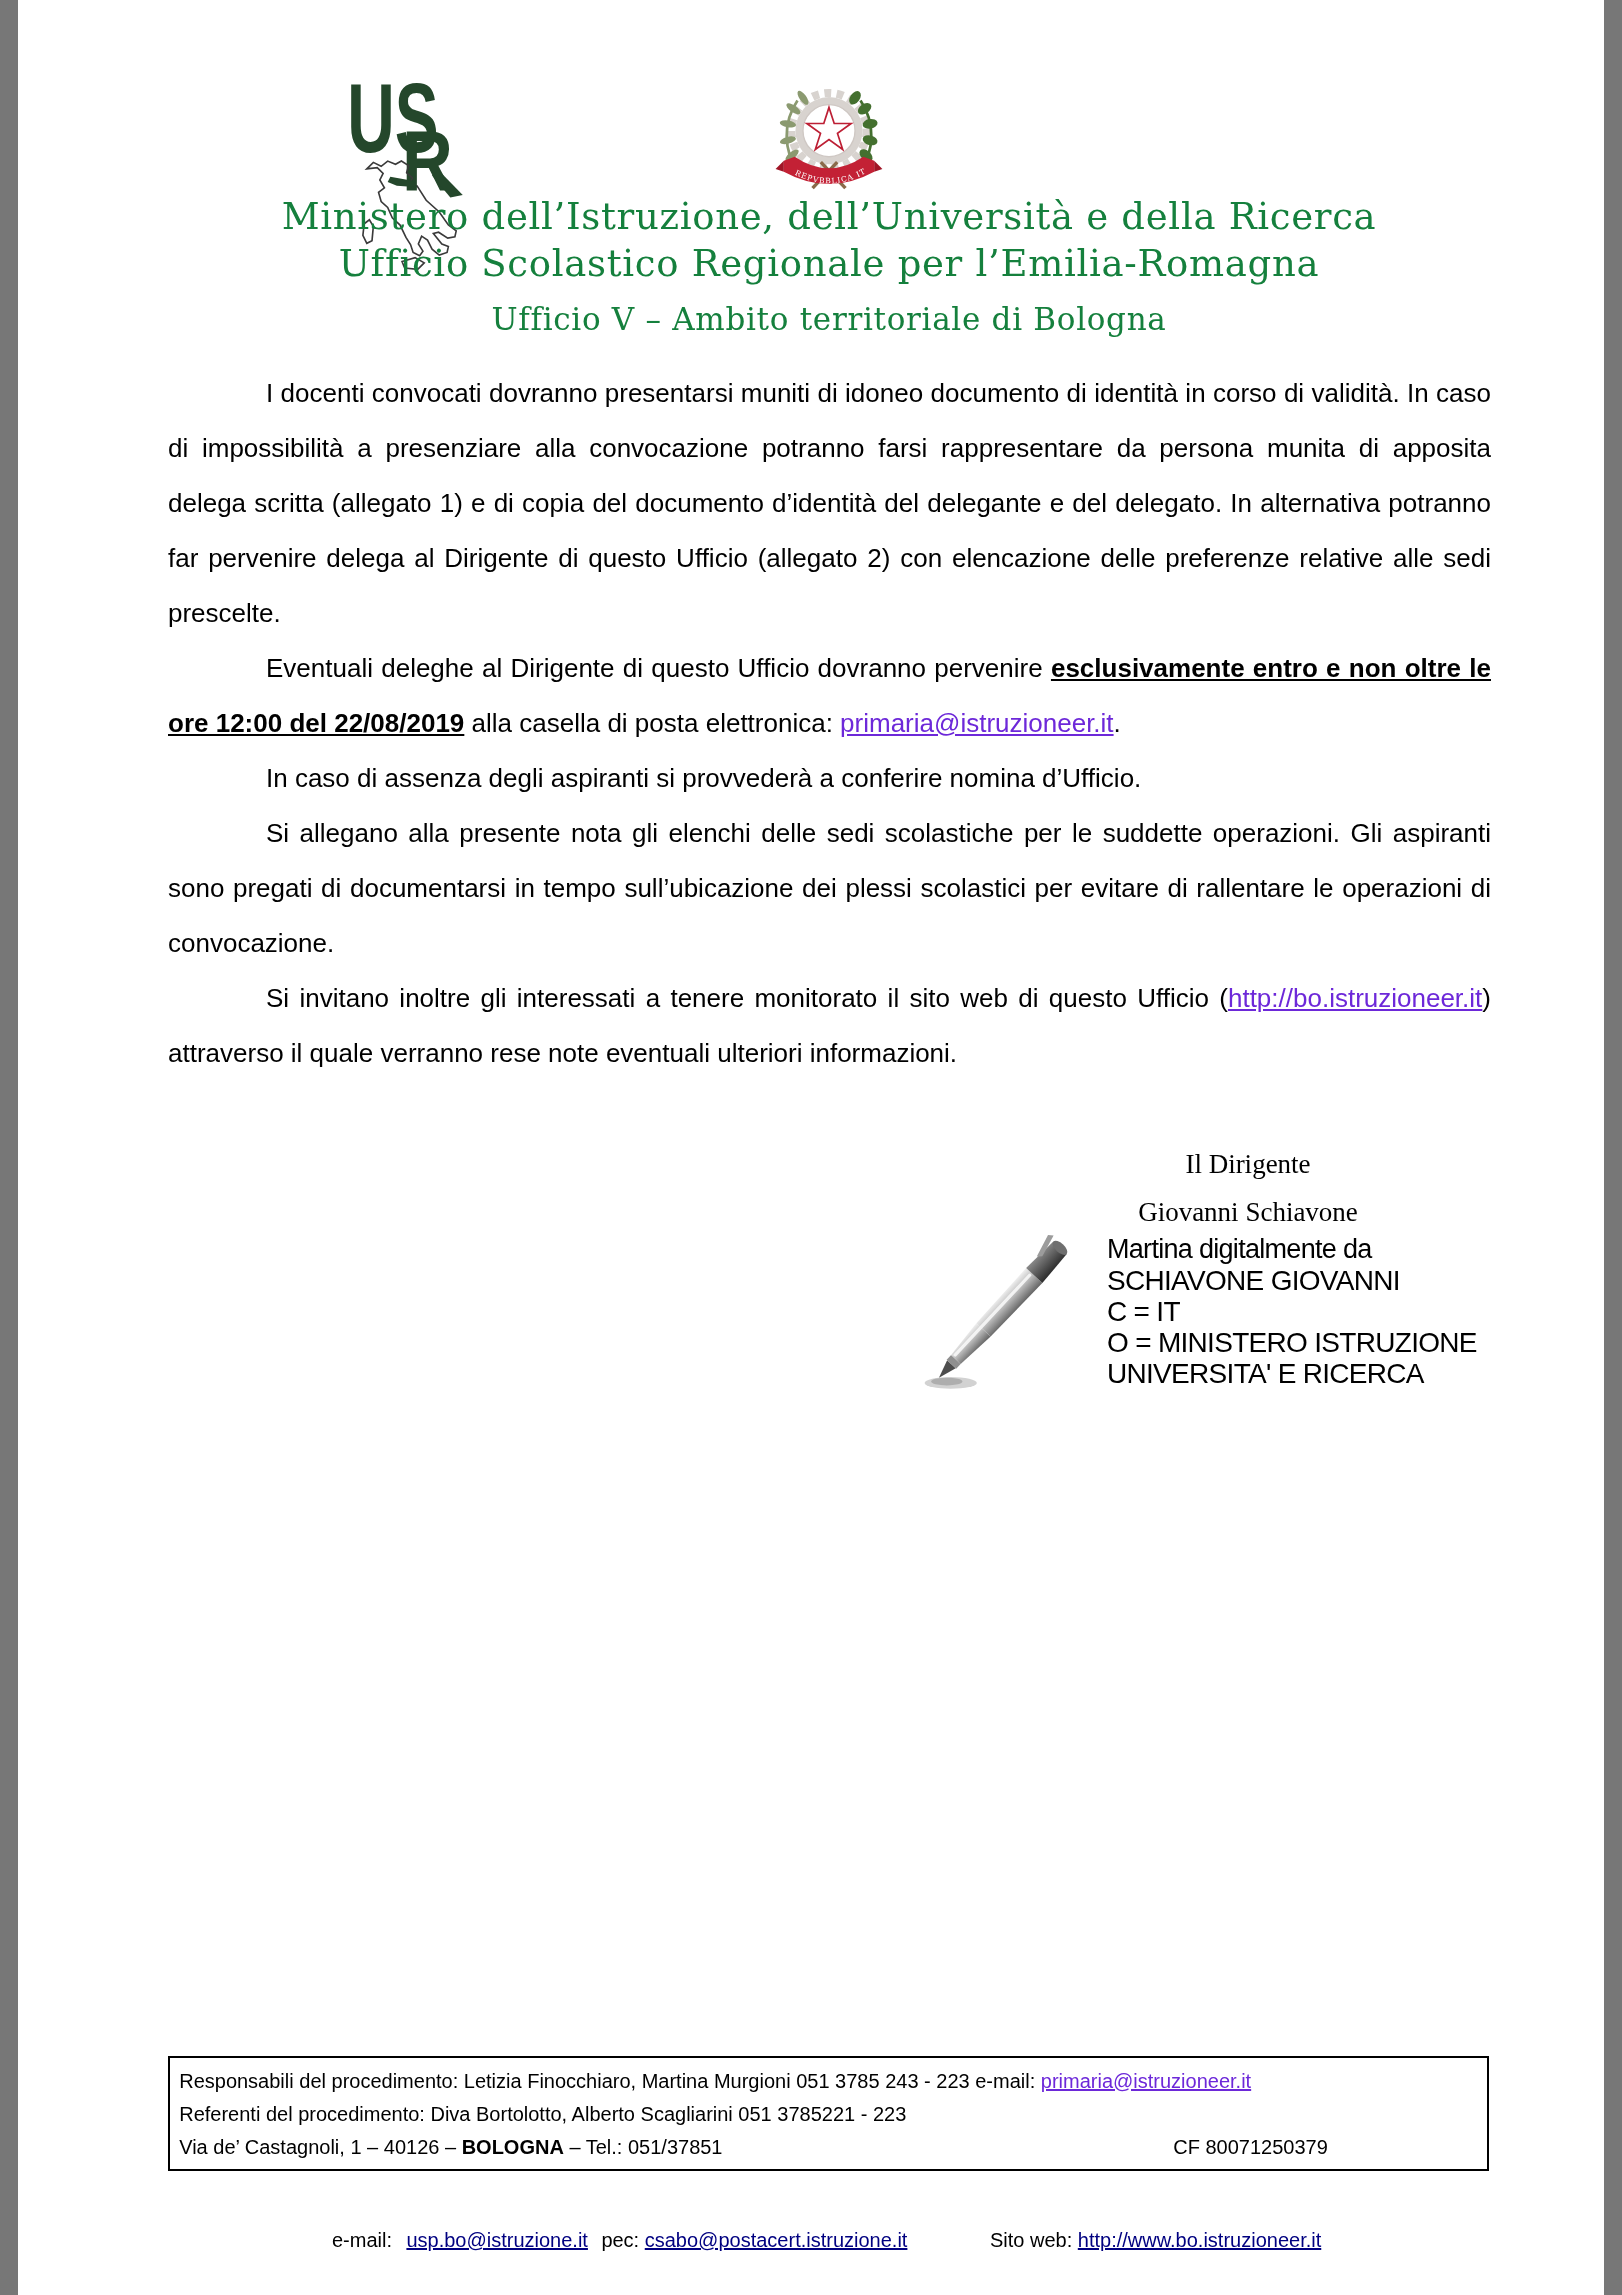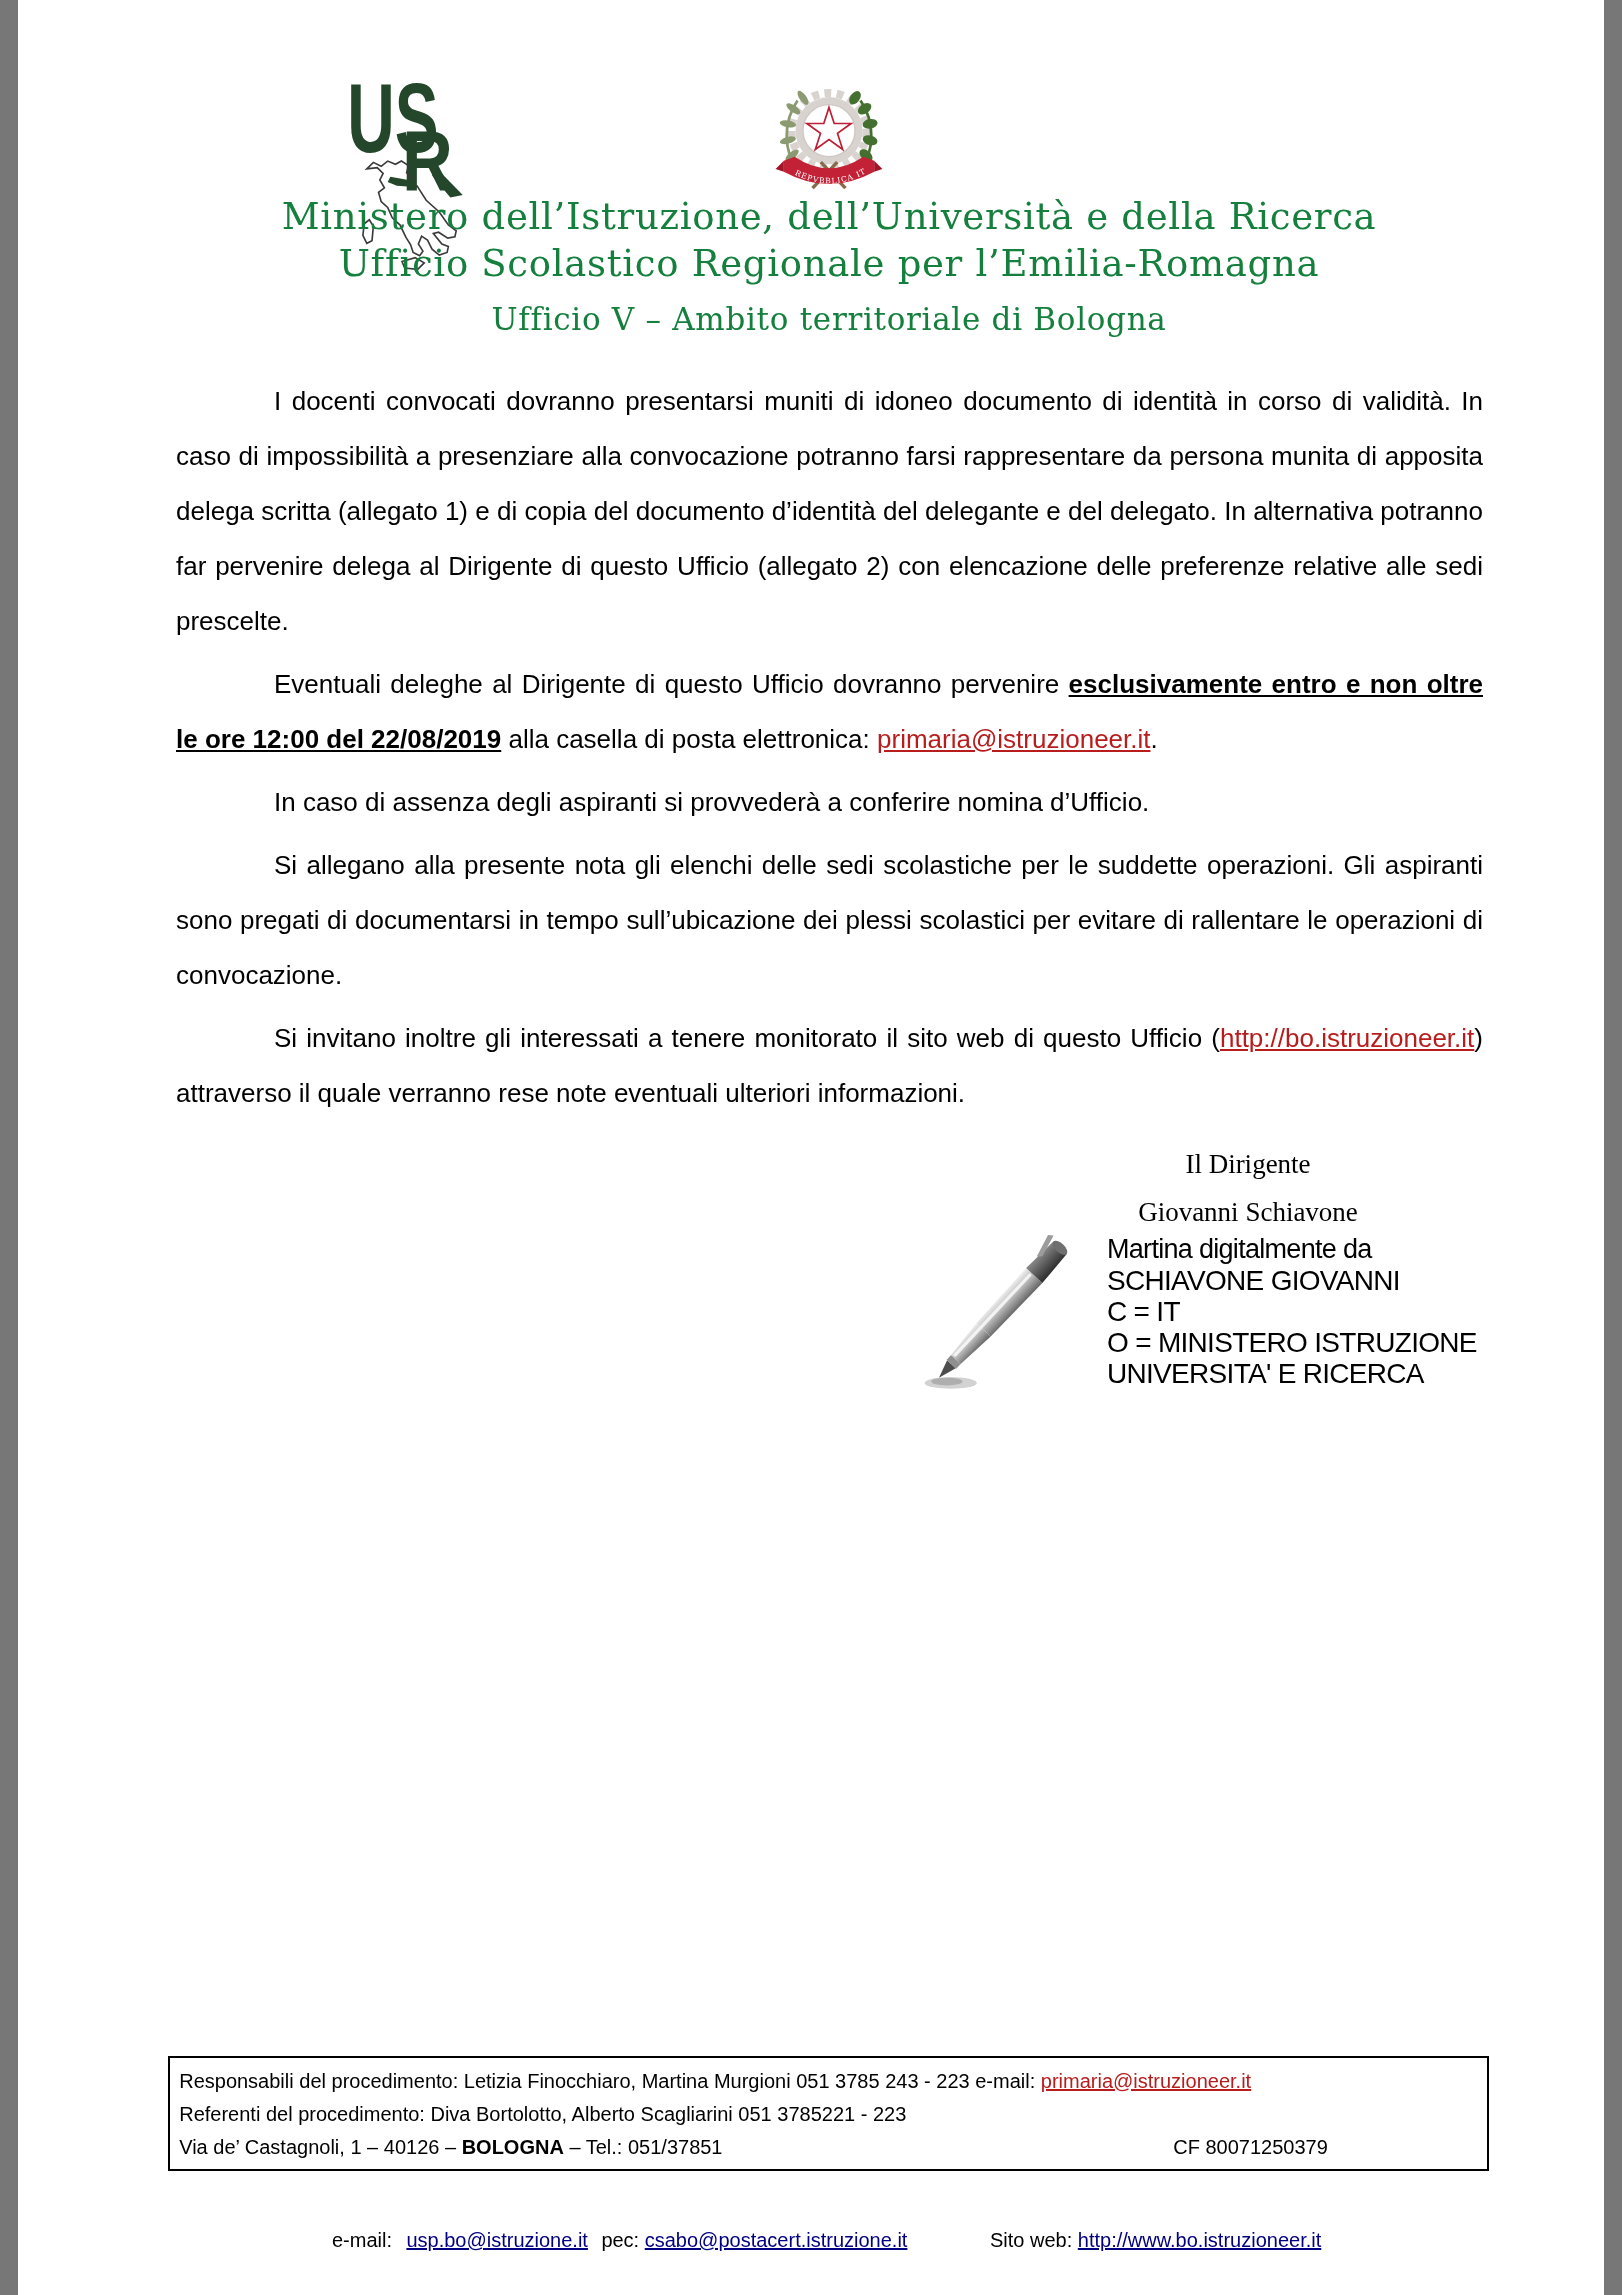--- a/index.html
+++ b/index.html
@@ -21,23 +21,23 @@
   .hdr-line1{top:195px;font-size:37px;}
   .hdr-line2{top:242px;font-size:37px;}
   .hdr-line3{top:301px;font-size:31px;}
   .logo-usr{position:absolute;left:324px;top:72px;}
   .emblem{position:absolute;left:756px;top:80px;}
   
   .bodytext{
     position:absolute;left:150px;top:366px;width:1323px;
     font-size:26px;line-height:55px;text-align:justify;
   }
-  .bodytext p{margin:8px;text-indent:98px;}
+  .bodytext p{margin:0;text-indent:98px;}
   .b-u{font-weight:bold;text-decoration:underline;}
-  a.blink{color:#b91c1c;cursor:pointer;}
+  a.blink{color:#6d28d9;cursor:pointer;}
   a.nlink{color:#000080;text-decoration:underline;cursor:pointer;}
   
   .sig{
     position:absolute;left:1001px;top:1140px;width:458px;
     text-align:center;font-size:27px;line-height:48px;font-family:Liberation Serif, serif;
   }
   .pen{position:absolute;left:904px;top:1221px;}
   .digsig{
     position:absolute;left:1089px;top:1234px;width:432px;
     font-size:28px;line-height:31px;letter-spacing:-0.7px;white-space:nowrap;

